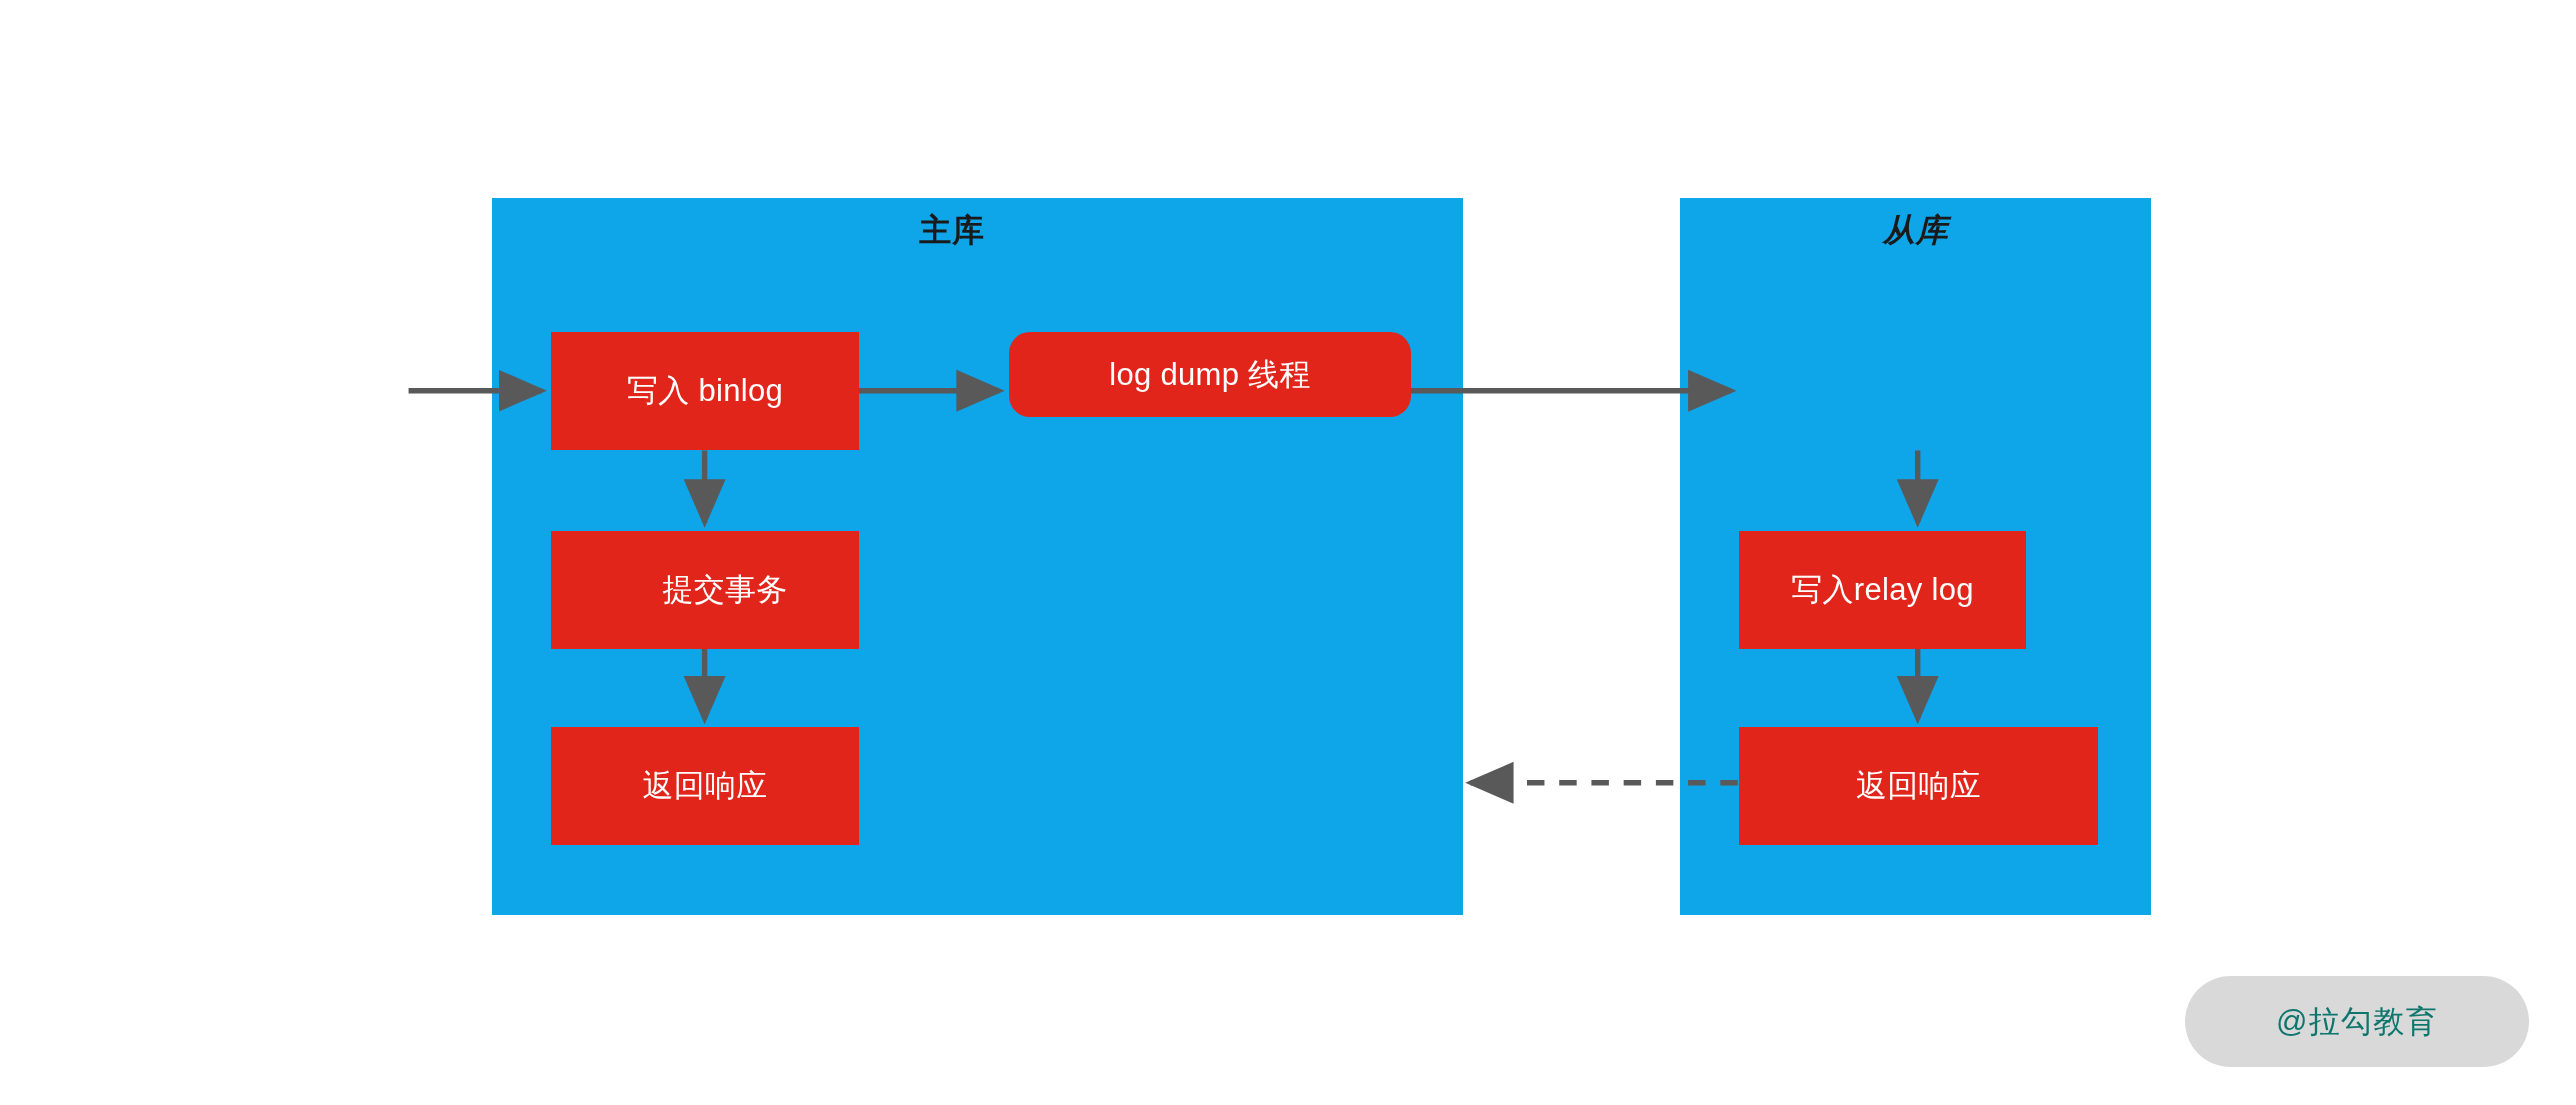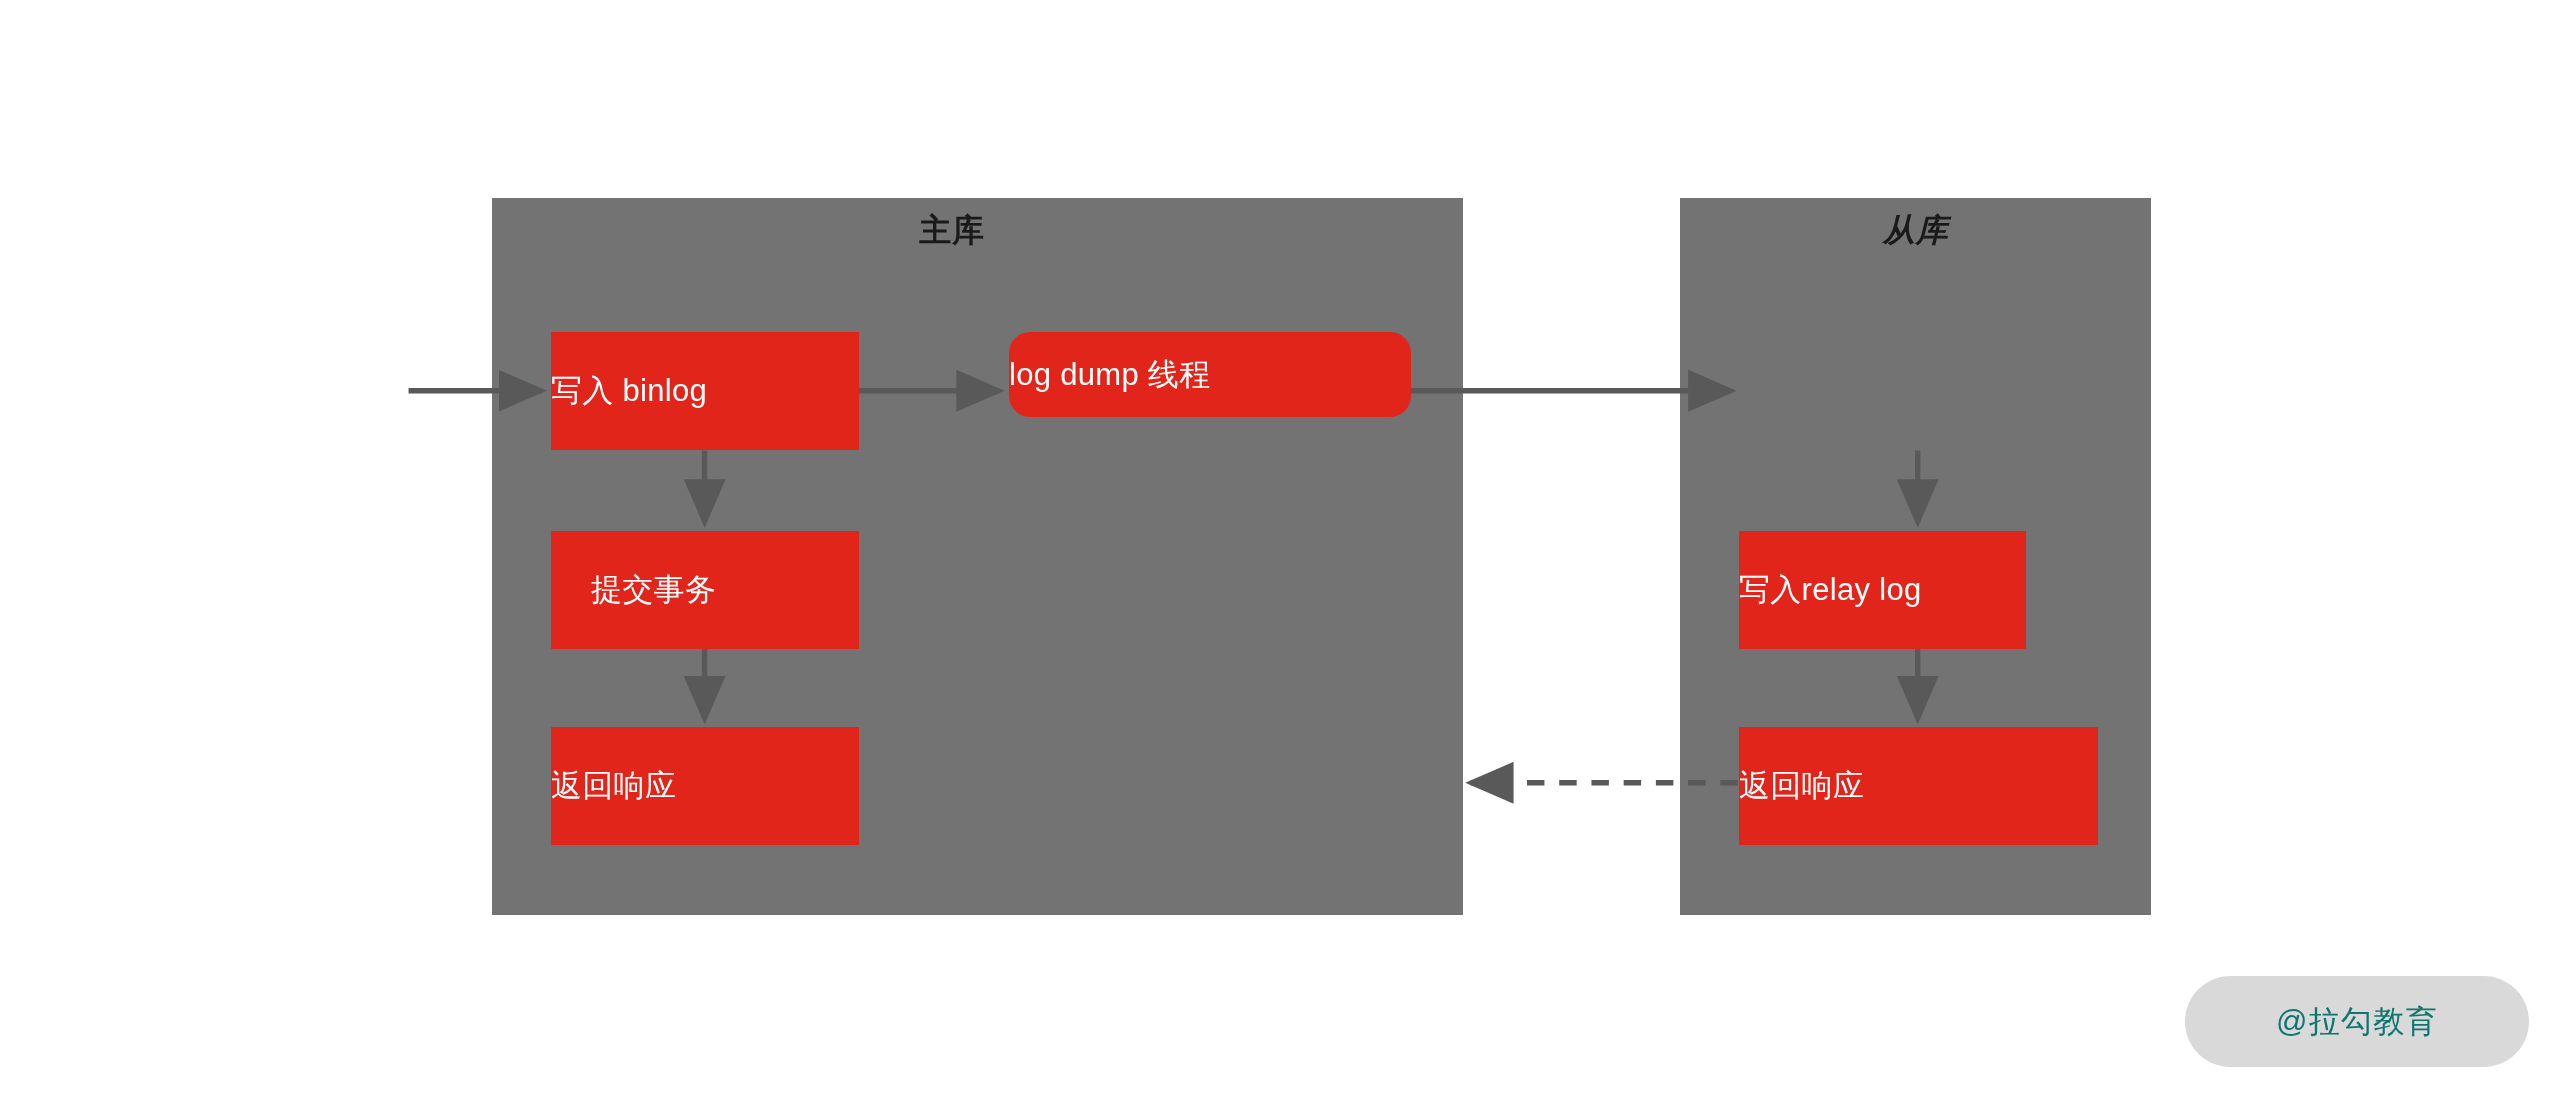--- a/index.html
+++ b/index.html
@@ -14,21 +14,21 @@
     position: relative;
     width: 2576px;
     height: 1105px;
     background: #ffffff;
     overflow: hidden;
   }
 
   
   .panel {
     position: absolute;
-    background: #737373;
+    background: #0ea5e9;
   }
   #panel-master { left: 492px;  top: 198px; width: 971px; height: 717px; }
   #panel-slave  { left: 1680px; top: 198px; width: 471px;  height: 717px; }
 
   .panel-title {
     position: absolute;
     top: 12px;
     left: 0;
     width: 100%;
     text-align: center;
@@ -41,21 +41,21 @@
   #panel-master .panel-title { left: -25.5px; }
   #panel-slave  .panel-title { left: 0; font-style: italic; }
 
   
   .node {
     position: absolute;
     background: #e2251b;
     color: #ffffff;
     display: flex;
     align-items: center;
-    justify-content: flex-start;
+    justify-content: center;
     font-size: 31px;
     font-weight: 400;
     letter-spacing: 0.3px;
     text-align: center;
     line-height: 1.2;
     box-sizing: border-box;
   }
 
   
   #node-write-binlog { left: 551px;  top: 332px;  width: 308px; height: 118px; }

